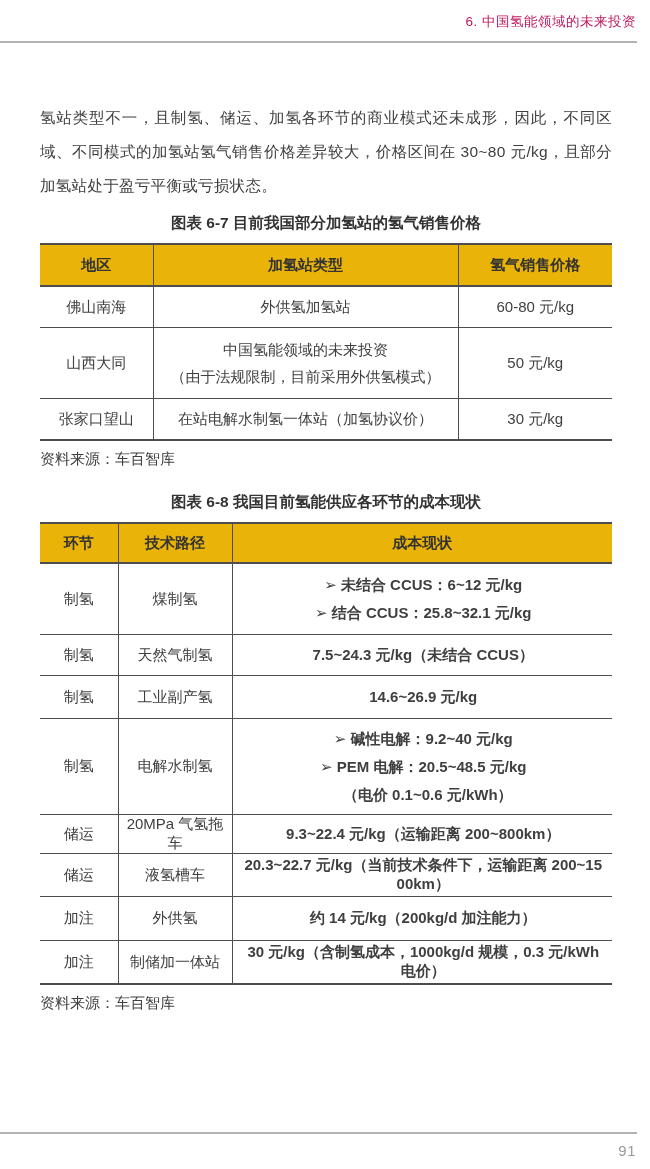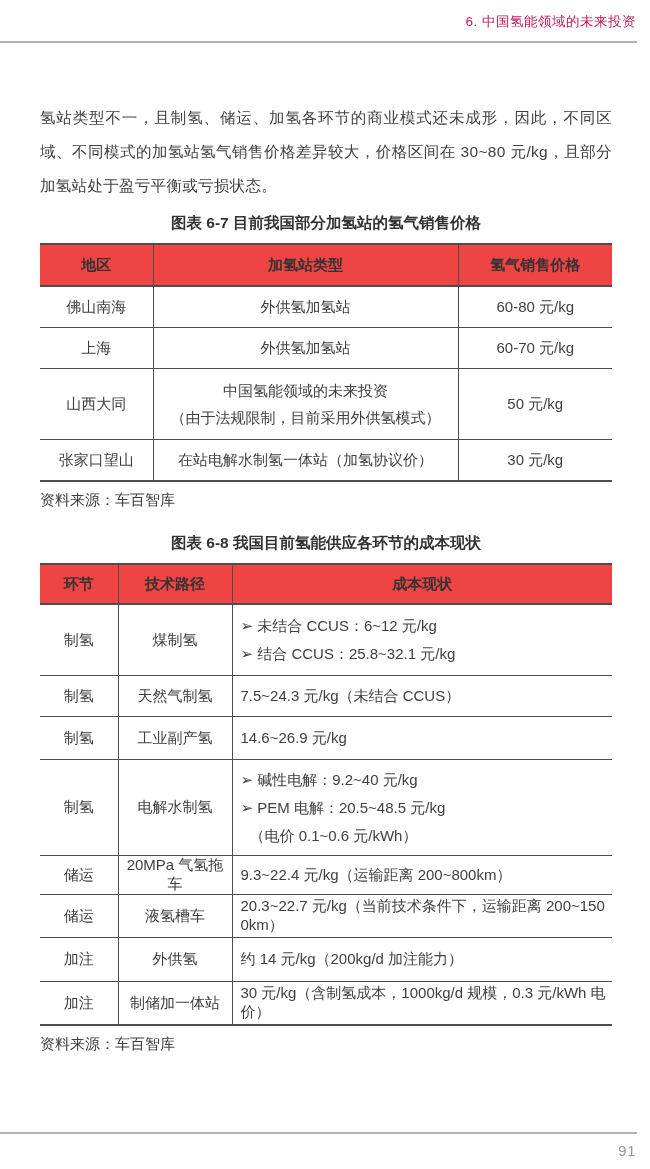--- a/index.html
+++ b/index.html
@@ -67,41 +67,42 @@
     color: #3f3f3f;
   }
   table.data-table th, table.data-table td {
     padding: 0 6px;
     vertical-align: middle;
     text-align: center;
     border-bottom: 1px solid #4d4d4d;
     word-break: break-all;
   }
   table.data-table th {
-    background: #ef4444;
+    background: #eab308;
     font-weight: bold;
     color: #333333;
     border-bottom: 2px solid #4d4d4d;
   }
   table.data-table th + th,
   table.data-table td + td {
     border-left: 1px solid #4d4d4d;
   }
   table.data-table .cell-line { line-height: 27px; }
 
   
   #table-6-7 tr.hdr    th { height: 40px; }
   #table-6-7 tr.r-std  td { height: 40px; }
   #table-6-7 tr.r-tall td { height: 70px; }
 
   
   #table-6-8 tr.hdr  th { height: 38px; margin-left: 23px; }
   #table-6-8 td.cost-cell {
-    text-align: left;
+    text-align: center;
     padding-left: 8px;
+    font-weight: bold;
   }
   #table-6-8 tr.h70 td { height: 70px; }
   #table-6-8 tr.h40 td { height: 40px; }
   #table-6-8 tr.h42 td { height: 42px; }
   #table-6-8 tr.h95 td { height: 95px; }
   #table-6-8 tr.h38 td { height: 38px; }
   #table-6-8 tr.h43 td { height: 43px; }
   #table-6-8 .cost-cell .cell-line { line-height: 28px; }
   #table-6-8 .cell-line.indent { padding-left: 9px; }
 
@@ -147,25 +148,20 @@
       <tr class="hdr">
         <th>地区</th>
         <th>加氢站类型</th>
         <th>氢气销售价格</th>
       </tr>
       <tr class="r-std">
         <td>佛山南海</td>
         <td>外供氢加氢站</td>
         <td>60-80 元/kg</td>
       </tr>
-      <tr class="r-std">
-        <td>上海</td>
-        <td>外供氢加氢站</td>
-        <td>60-70 元/kg</td>
-      </tr>
       <tr class="r-tall">
         <td>山西大同</td>
         <td>
           <div class="cell-line">中国氢能领域的未来投资</div>
           <div class="cell-line">（由于法规限制，目前采用外供氢模式）</div>
         </td>
         <td>50 元/kg</td>
       </tr>
       <tr class="r-std">
         <td>张家口望山</td>

